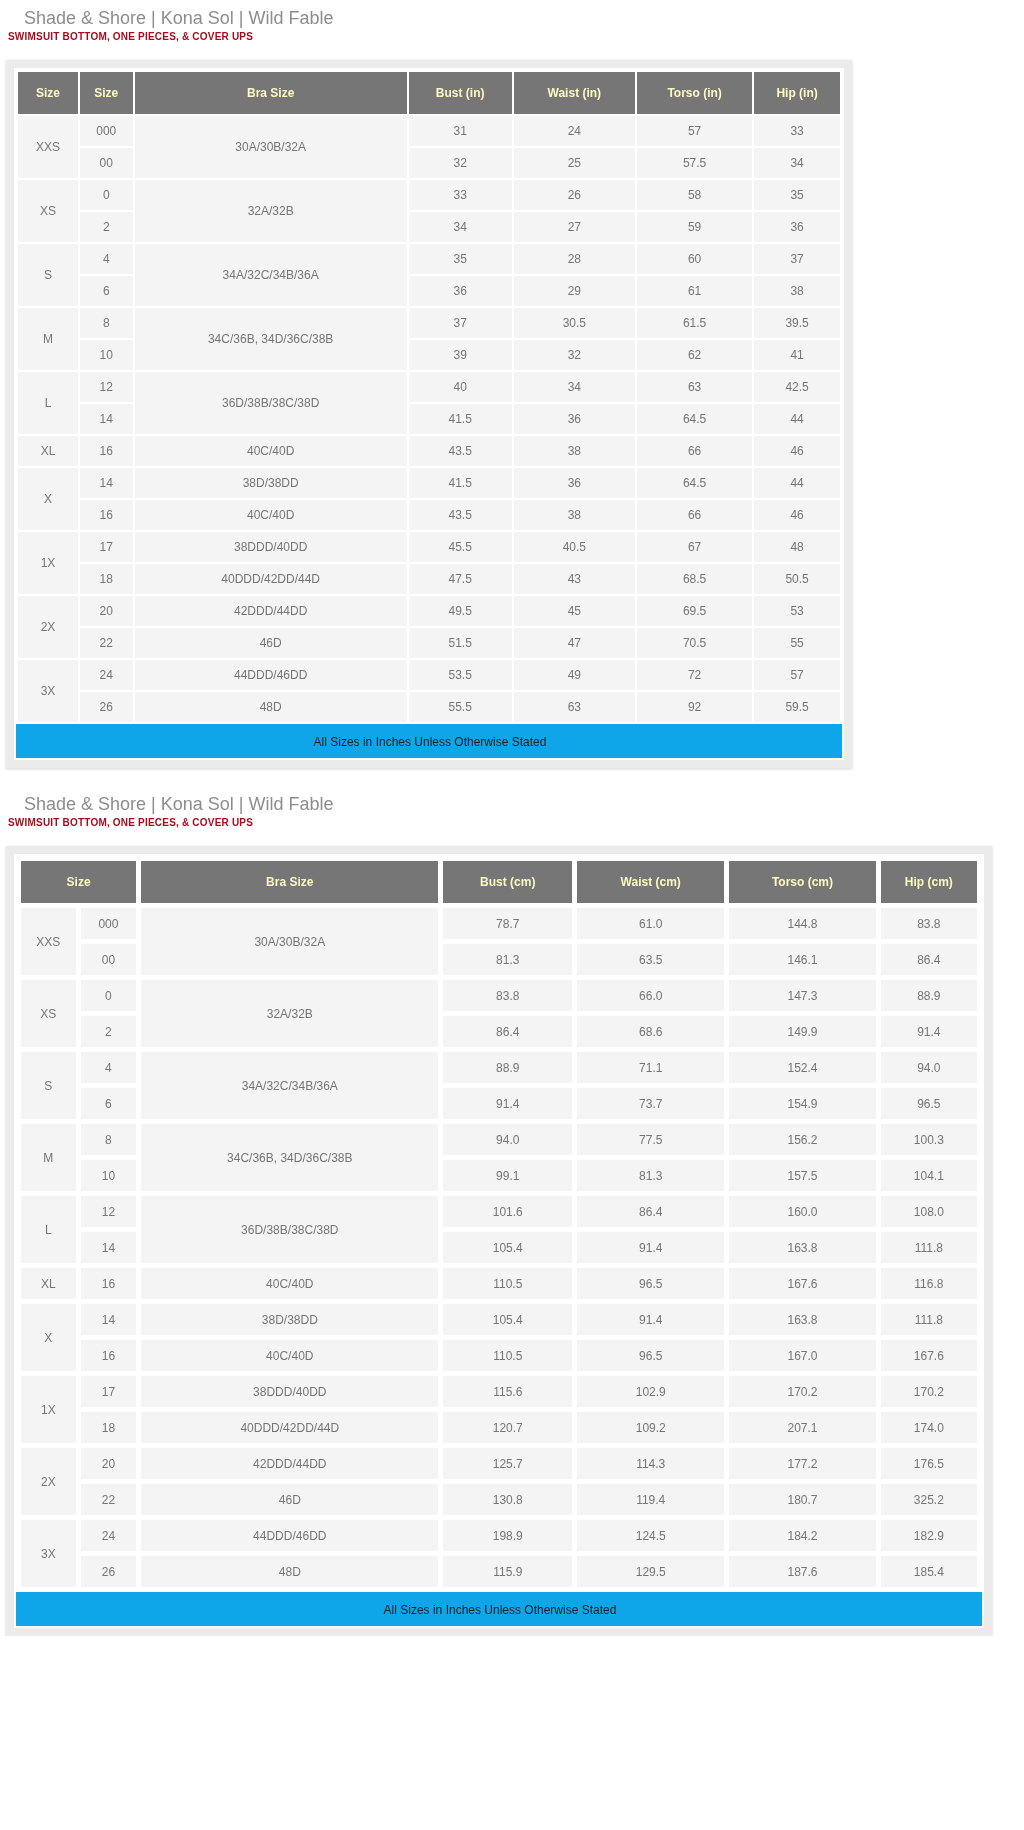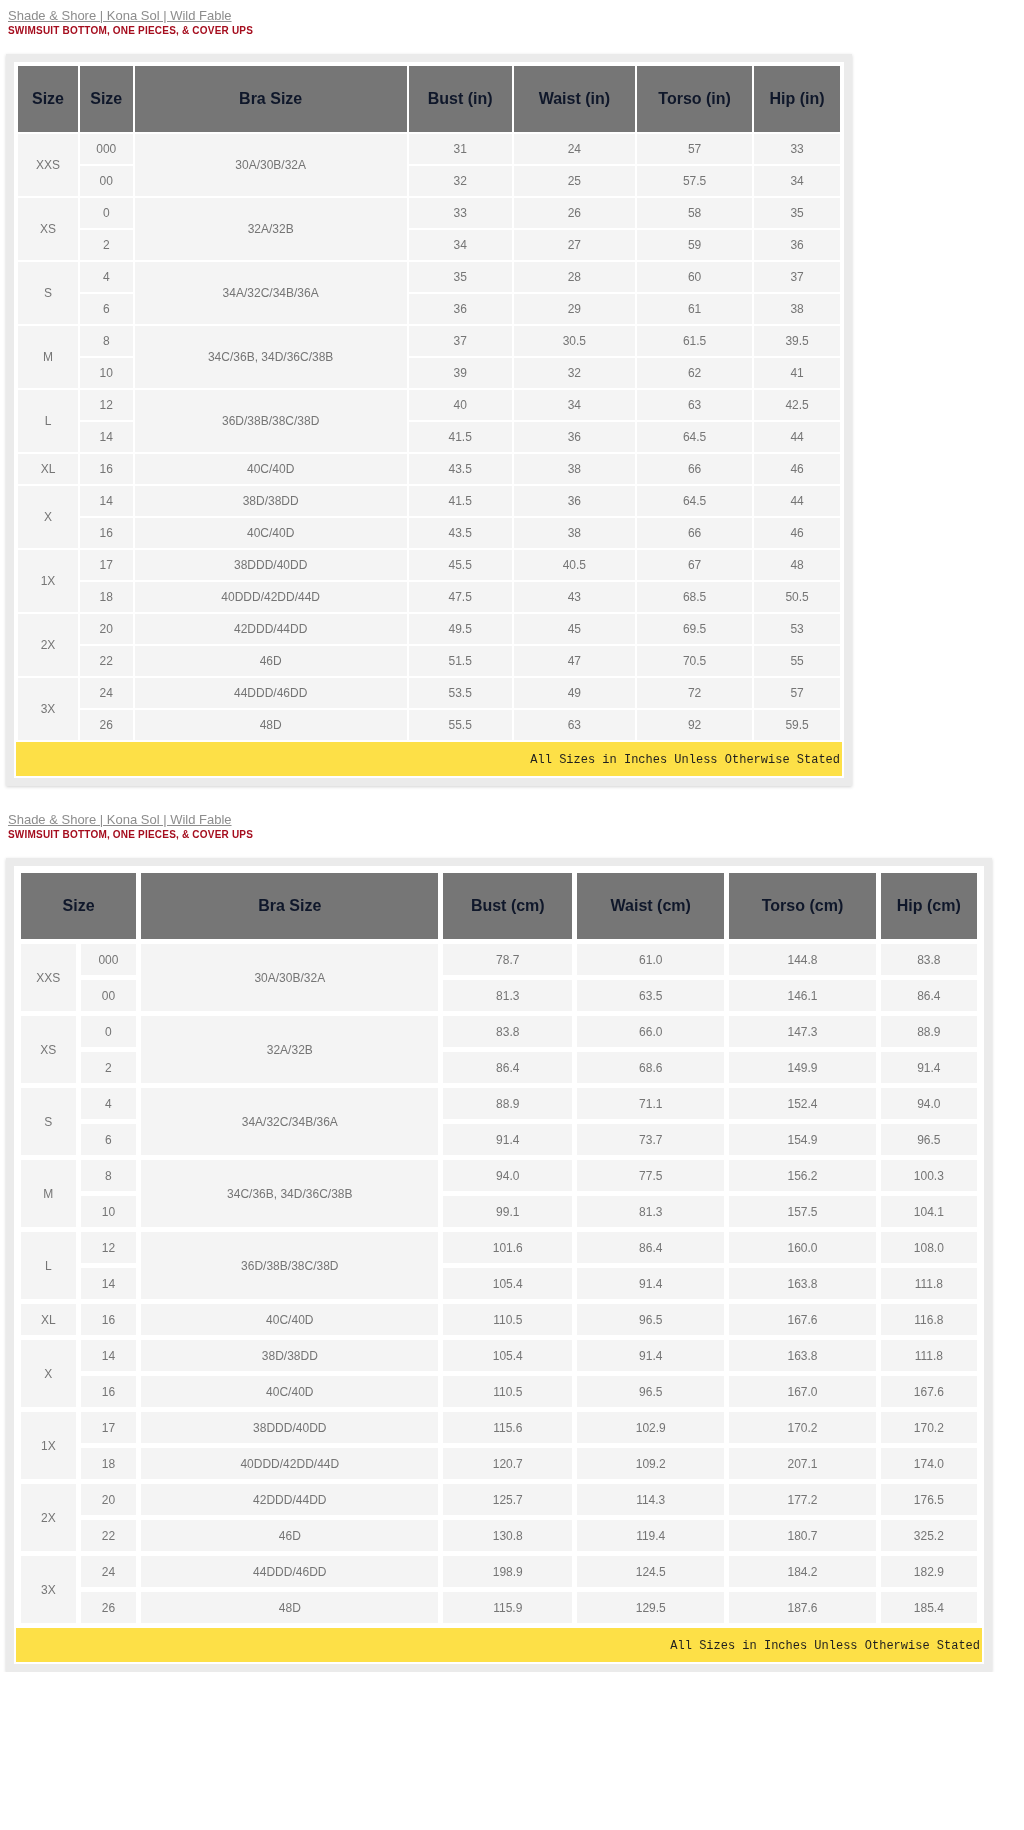--- a/index.html
+++ b/index.html
@@ -3,24 +3,23 @@
 <meta charset="utf-8">
 <style>
   html,body{margin:0;padding:0;background:#fff;}
   body{
     width:1024px;
     font-family:"Liberation Sans", sans-serif;
     -webkit-font-smoothing:antialiased;
   }
   .section{padding-top:8px;}
   .crumb{
-    margin:0 0 0 8px;
-    font-size:13px;
+    margin:0 0 0 24px;
+    font-size:18px;
     color:#8d8d8d;
-    text-decoration:underline;
   }
   .ttl{
     margin:2px 0 18px 8px;
     font-size:10px;
     font-weight:700;
     letter-spacing:.2px;
     color:#a50d1e;
   }
   .box{
     box-sizing:border-box;
@@ -34,46 +33,45 @@
   .box2{width:986px;}
   table.chart{
     width:100%;
     border-collapse:separate;
     border-spacing:2px;
     table-layout:fixed;
   }
   table.chart.wide{border-spacing:5px;}
   table.chart th{
     background:#767676;
-    color:#0f172a;
+    color:#fef9c3;
     font-weight:700;
-    font-size:16px;
+    font-size:12px;
     height:34px;
     text-align:center;
     vertical-align:middle;
-    padding:16px 4px;
+    padding:4px 4px;
   }
   table.chart td{
     background:#f4f4f4;
     color:#757575;
     font-size:12px;
     height:30px;
     text-align:center;
     vertical-align:middle;
     padding:0 4px;
     overflow:hidden;
   }
   table.chart.wide td{height:31px;}
   .foot{
-    background:#fde047;
+    background:#0ea5e9;
     font-size:12px;
     color:#1f1f1f;
-    text-align:right;
+    text-align:center;
     padding:11px 2px 9px 4px;
-    font-family:Liberation Mono, monospace;
   }
 </style>
 </head>
 <body>
 
 <div class="section">
   <div class="crumb">Shade &amp; Shore | Kona Sol | Wild Fable</div>
   <div class="ttl">SWIMSUIT BOTTOM, ONE PIECES, &amp; COVER UPS</div>
   <div class="box box1">
     <table class="chart">

